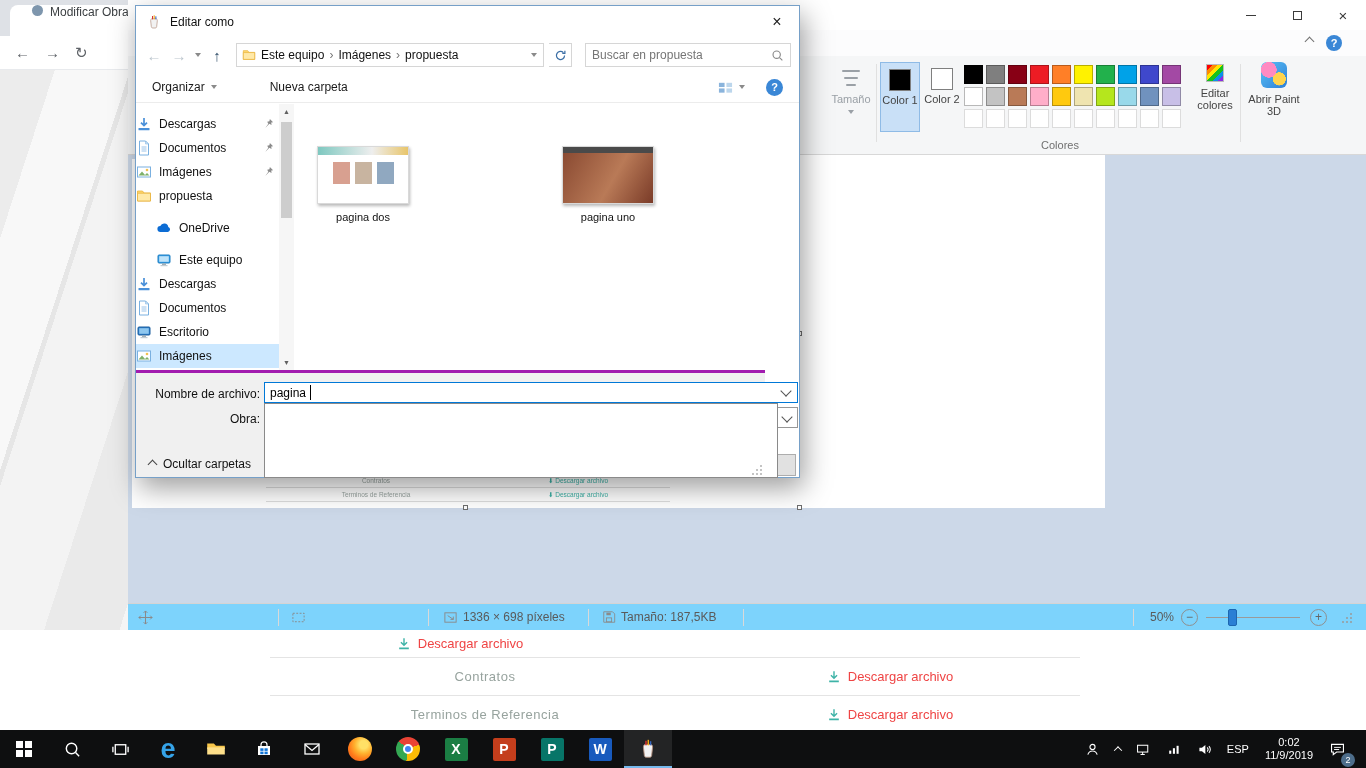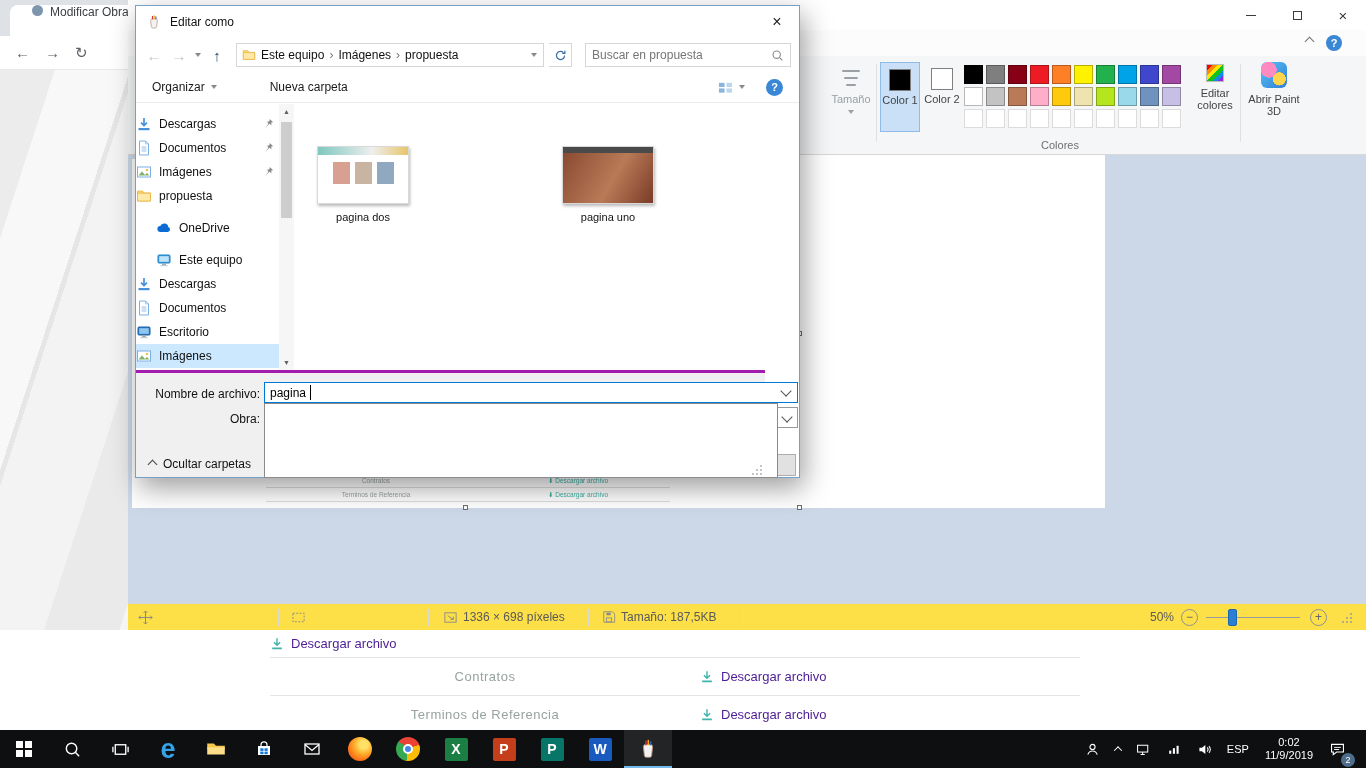--- a/index.html
+++ b/index.html
@@ -56,34 +56,34 @@
 
 .workspace{position:absolute;top:155px;left:0;right:0;bottom:27px;background:#ccd8e8}
 .canvas{position:absolute;left:4px;top:4px;width:668px;height:349px;background:#fff;overflow:hidden}
 .canvas-extra{position:absolute;left:672px;top:0;width:305px;height:353px;background:#fff}
 .handle{position:absolute;width:5px;height:5px;background:#fff;border:1px solid #6d6d6d}
 .mini-table{position:absolute;left:134px;top:315px;width:404px;font-size:6.5px;color:#9aa5a1}
 .mrow{display:flex;align-items:center;height:14px;border-bottom:1px solid #ddd}
 .mname{width:220px;text-align:center}
 .mlink{width:184px;text-align:center;color:#3eb3a7}
 
-.statusbar{position:absolute;left:0;right:0;bottom:0;height:27px;background:#fde047;border-top:1px solid #d4d4d4;font-size:12px;color:#5a5a5a}
+.statusbar{position:absolute;left:0;right:0;bottom:0;height:27px;background:#7dd3fc;border-top:1px solid #d4d4d4;font-size:12px;color:#5a5a5a}
 .sb{position:absolute;top:0;height:26px;display:flex;align-items:center;gap:5px}
 .sb-sep{position:absolute;top:5px;width:1px;height:17px;background:#d9d9d9}
 .zoom-circle{width:17px;height:17px;border-radius:50%;border:1px solid #8f8f8f;display:flex;align-items:center;justify-content:center;font-size:12px;color:#666;line-height:1}
 .zoom-track{position:absolute;left:1078px;top:13px;width:94px;height:1px;background:#9a9a9a}
 .zoom-handle{position:absolute;left:1100px;top:5px;width:9px;height:17px;border-radius:2px;background:#2a7fd4;border:1px solid #1c66b0}
 
 
 .webpage{position:absolute;left:0;top:630px;width:1366px;height:100px;background:#fff;z-index:1}
 .wtable{position:absolute;left:270px;top:0;width:810px}
 .wrow{display:flex;align-items:center;border-bottom:1px solid #e4e4e4}
 .wrow.first{height:28px}.wrow{height:38px}
 .wname{width:430px;text-align:center;color:#97a39e;letter-spacing:.5px;font-size:13px}
-.wlink{width:380px;display:flex;align-items:center;gap:7px;color:#4c1d95;font-size:13px}
+.wlink{width:380px;display:flex;align-items:center;justify-content:center;gap:7px;color:#ef4444;font-size:13px}
 
 
 .dialog{position:absolute;left:135px;top:5px;width:665px;height:473px;background:#fff;border:1px solid #76a0c8;box-shadow:4px 10px 26px rgba(0,0,0,.38);z-index:10;font-size:12px;color:#111}
 .dlg-title{height:32px;display:flex;align-items:center;padding-left:10px;gap:8px}
 .dlg-close{position:absolute;right:0;top:0;width:44px;height:32px;display:flex;align-items:center;justify-content:center;font-size:16px;color:#222}
 .dlg-nav{height:34px;display:flex;align-items:center;padding:0 8px;gap:5px}
 .nav-arrow{font-size:15px;width:20px;text-align:center}
 .nav-dis{color:#bcc6ce}
 .nav-up{color:#33506b}
 .tiny-chev{width:0;height:0;border-left:3px solid transparent;border-right:3px solid transparent;border-top:4px solid #8a8a8a;margin:0 1px}

